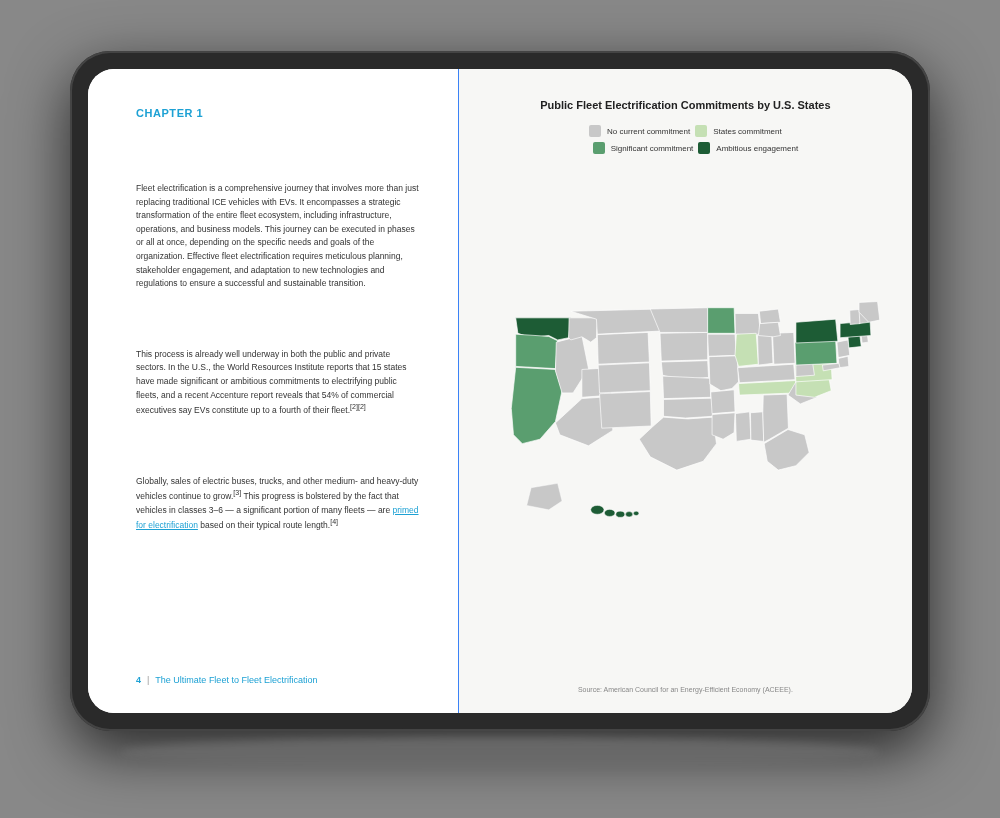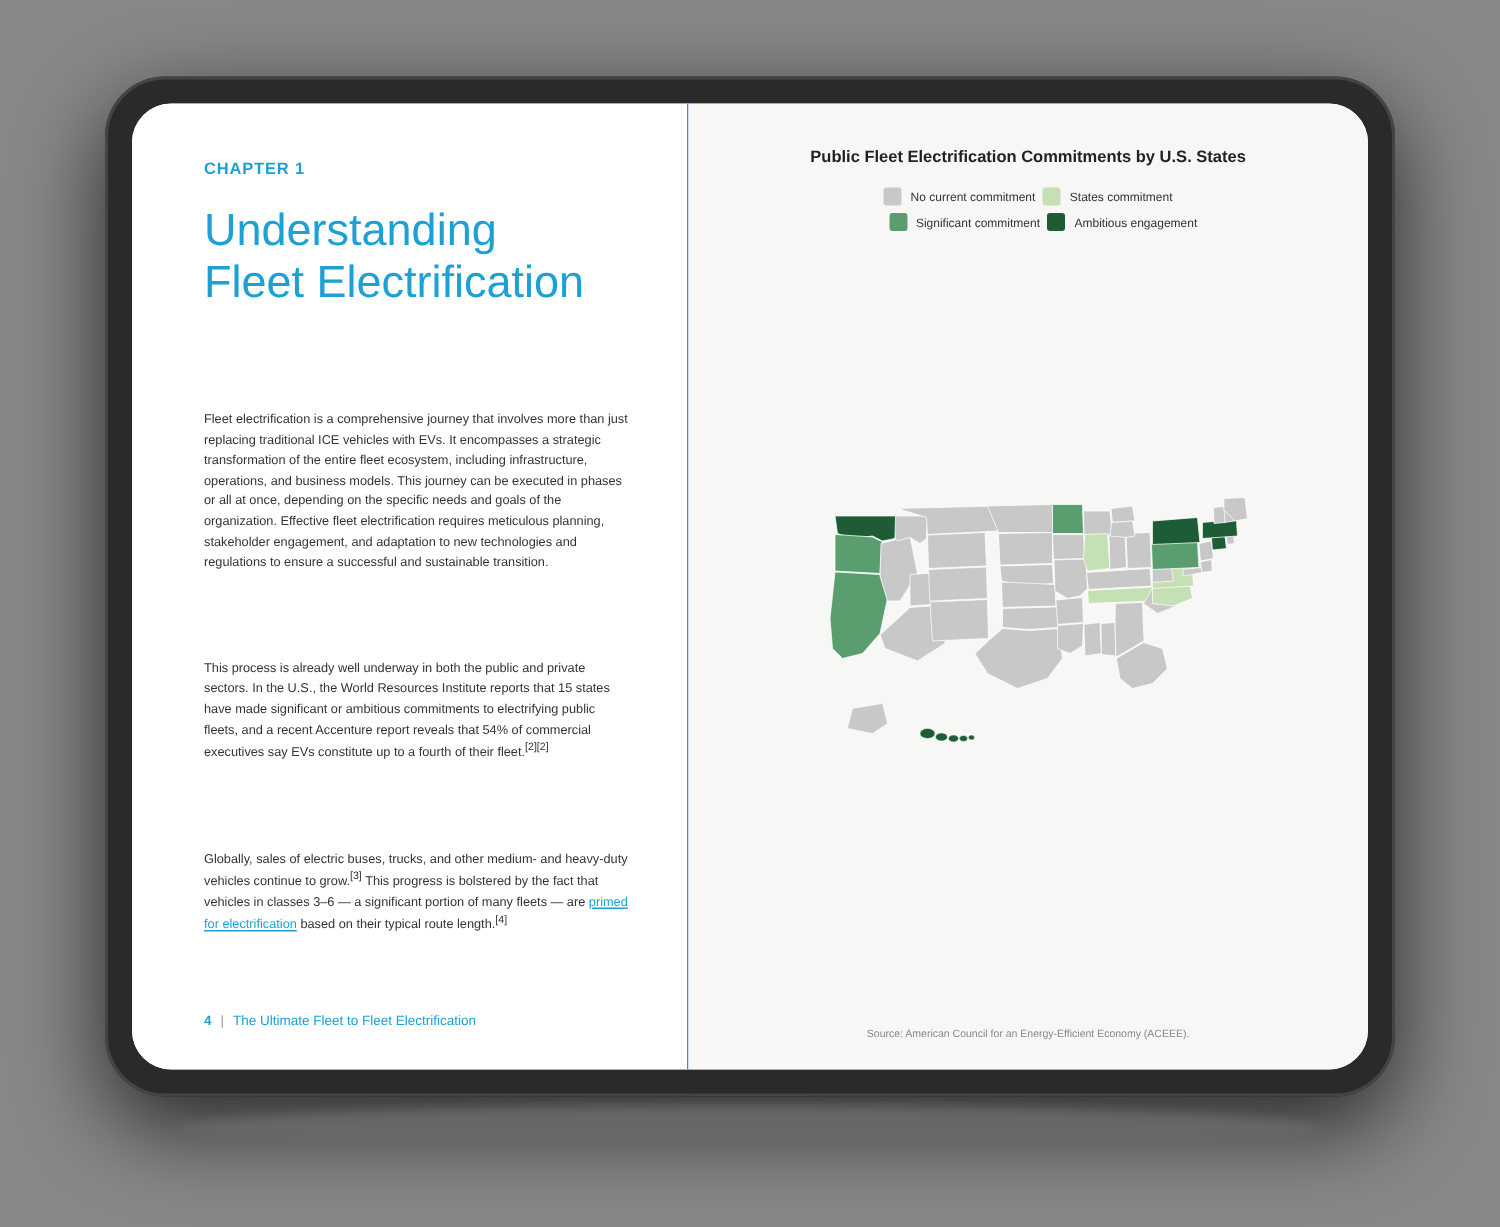--- a/index.html
+++ b/index.html
@@ -84,21 +84,20 @@
       color: #999;
     }
     
     .right-page {
       width: 55%;
       height: 100%;
       background: #f7f7f5;
       padding: 30px 28px 20px 28px;
       display: flex;
       flex-direction: column;
-      align-items: center;
     }
     .map-title {
       font-family: Arial, sans-serif;
       font-size: 11px;
       font-weight: 700;
       color: #222;
       text-align: center;
       margin-bottom: 14px;
     }
     .legend {
@@ -177,21 +176,20 @@
   </style>
 </head>
 <body>
 
 <div style="display:flex; flex-direction:column; align-items:center;">
   <div class="tablet-outer">
     <div class="tablet-screen">
 
       <div class="left-page">
         <div class="chapter-label">CHAPTER 1</div>
-        <div class="chapter-title">Understanding<br>Fleet Electrification</div>
 
         <p class="body-text">Fleet electrification is a comprehensive journey that involves more than just replacing traditional ICE vehicles with EVs. It encompasses a strategic transformation of the entire fleet ecosystem, including infrastructure, operations, and business models. This journey can be executed in phases or all at once, depending on the specific needs and goals of the organization. Effective fleet electrification requires meticulous planning, stakeholder engagement, and adaptation to new technologies and regulations to ensure a successful and sustainable transition.</p>
 
         <p class="body-text">This process is already well underway in both the public and private sectors. In the U.S., the World Resources Institute reports that 15 states have made significant or ambitious commitments to electrifying public fleets, and a recent Accenture report reveals that 54% of commercial executives say EVs constitute up to a fourth of their fleet.<sup>[2][2]</sup></p>
 
         <p class="body-text">Globally, sales of electric buses, trucks, and other medium- and heavy-duty vehicles continue to grow.<sup>[3]</sup> This progress is bolstered by the fact that vehicles in classes 3–6 — a significant portion of many fleets — are <span class="link-text">primed for electrification</span> based on their typical route length.<sup>[4]</sup></p>
 
         <div class="page-footer">
           <span class="page-num">4</span>
           <span class="footer-sep">|</span>

